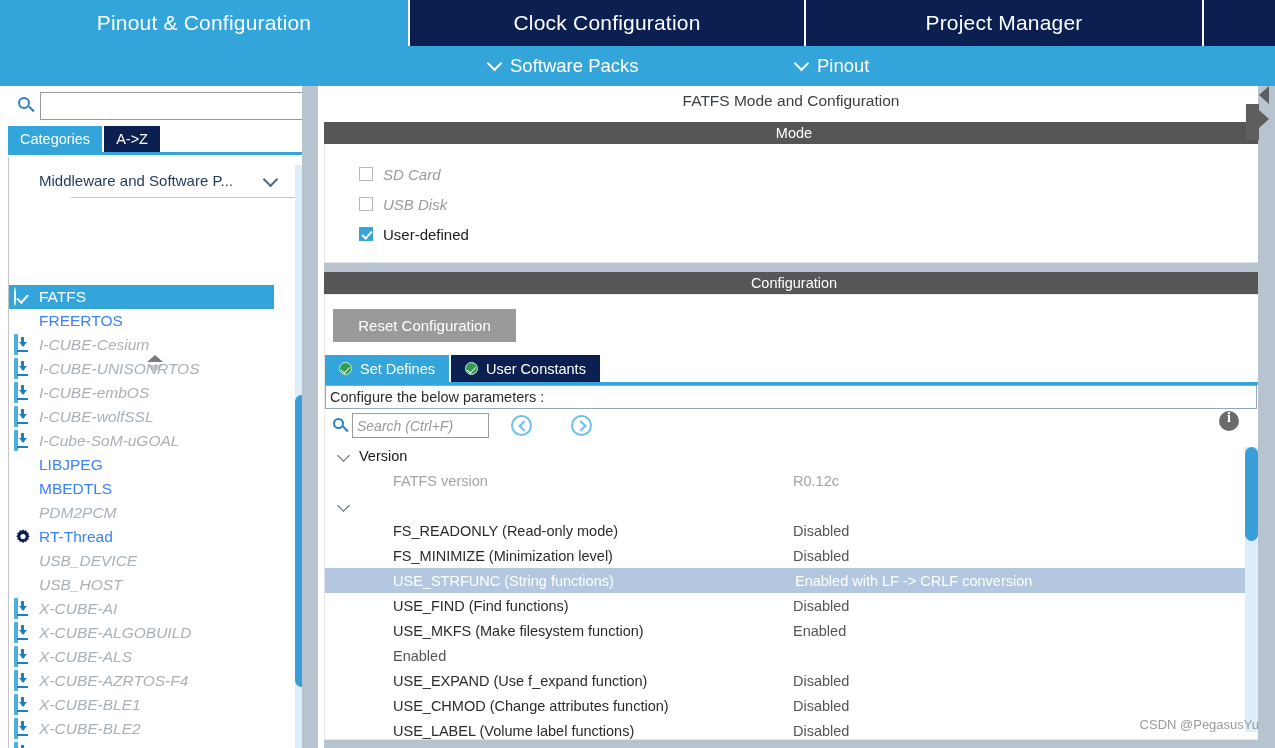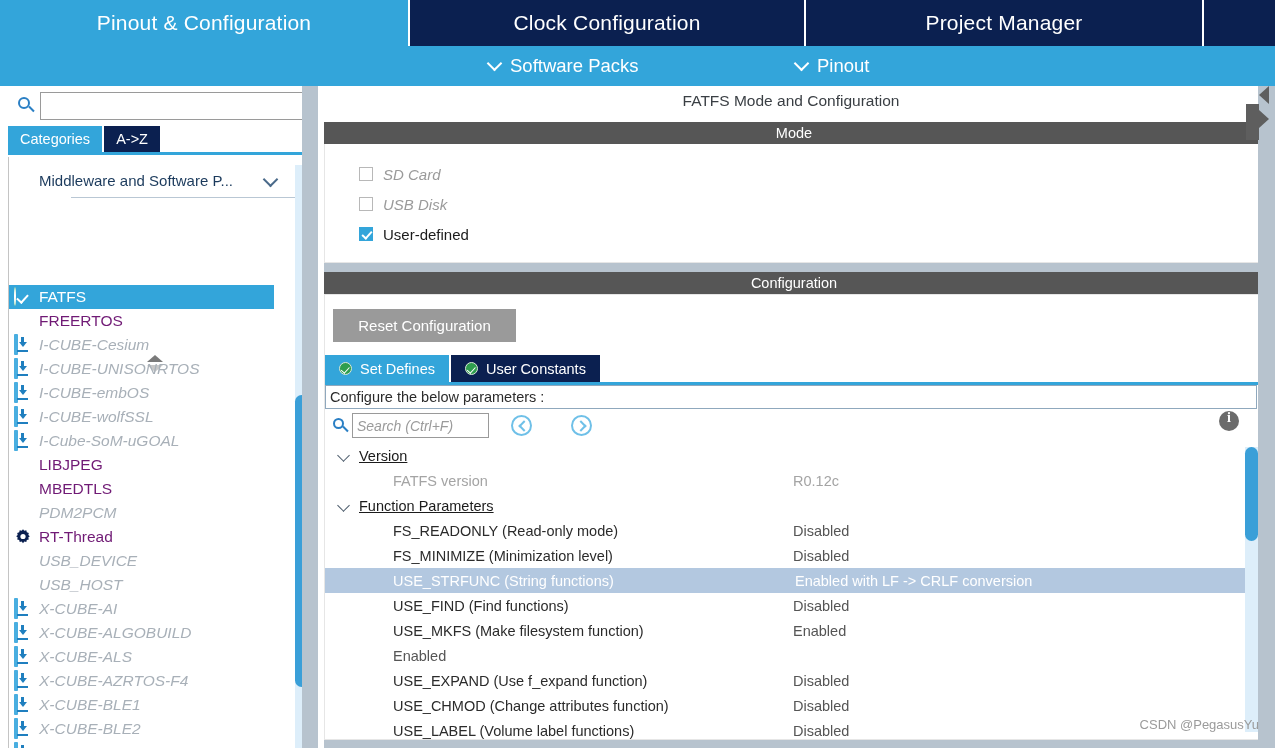--- a/index.html
+++ b/index.html
@@ -116,21 +116,21 @@
   .spinner .up, .spinner .dn {
     position: absolute; left: 0; width: 0; height: 0;
     border-left: 8px solid transparent; border-right: 8px solid transparent;
   }
   .spinner .up { top: 0; border-bottom: 7px solid #7a7a7a; }
   .spinner .dn { top: 10px; border-top: 7px solid #c8c8c8; }
 
   .itemlist { position: absolute; left: 0; top: 128px; width: 285px; }
   .mwitem {
     position: relative; height: 24px; display: flex; align-items: center;
-    padding-left: 30px; font-size: 15.5px; color: #701a75; white-space: nowrap;
+    padding-left: 30px; font-size: 15.5px; color: #3b82f6; white-space: nowrap;
   }
   .mwitem.sel { background: #33a5da; color: #ffffff; width: 265px; }
   .mwitem.dim { color: #a8b0b8; font-style: italic; }
   .mwitem .ic { position: absolute; left: 5px; top: 3px; width: 19px; height: 19px; }
 
   
   .icon-check {
     width: 18px; height: 18px; border-radius: 50%;
     background: #1f9e46; position: relative; border: 1.5px solid #ffffff;
   }
@@ -308,21 +308,21 @@
   .trow.leaf.sel .selvalbg {
     position: absolute; left: 468px; top: 0; right: 0; bottom: 0; background: #b3c8e0;
   }
   .trow.leaf.sel .tval { position: relative; z-index: 2; padding-left: 2px; }
   .tchev { position: absolute; left: 14px; top: 8px; width: 12px; height: 10px; }
   .tchev::before {
     content: ""; position: absolute; left: 0; top: 0; width: 8px; height: 8px;
     border-right: 1.8px solid #4a5a6a; border-bottom: 1.8px solid #4a5a6a;
     transform: rotate(45deg);
   }
-  .trow.group .tname { padding-left: 20px; text-decoration: underline; }
+  .trow.group .tname { padding-left: 20px; }
 
   .rscroll-track {
     position: absolute; right: 5px; top: 152px; width: 13px; height: 285px; background: #ddeefa;
   }
   .rscroll-thumb {
     position: absolute; right: 5px; top: 152px; width: 13px; height: 94px;
     background: #3a9fd8; border-radius: 7px;
   }
 
   .bottomband {
@@ -570,21 +570,20 @@
           <span class="tname">Version</span>
         </div>
 
         <div class="trow leaf dim">
           <span class="tname">FATFS version</span>
           <span class="tval">R0.12c</span>
         </div>
 
         <div class="trow group">
           <span class="tchev"></span>
-          <span class="tname">Function Parameters</span>
         </div>
 
         <div class="trow leaf">
           <span class="tname">FS_READONLY (Read-only mode)</span>
           <span class="tval">Disabled</span>
         </div>
         <div class="trow leaf">
           <span class="tname">FS_MINIMIZE (Minimization level)</span>
           <span class="tval">Disabled</span>
         </div>

